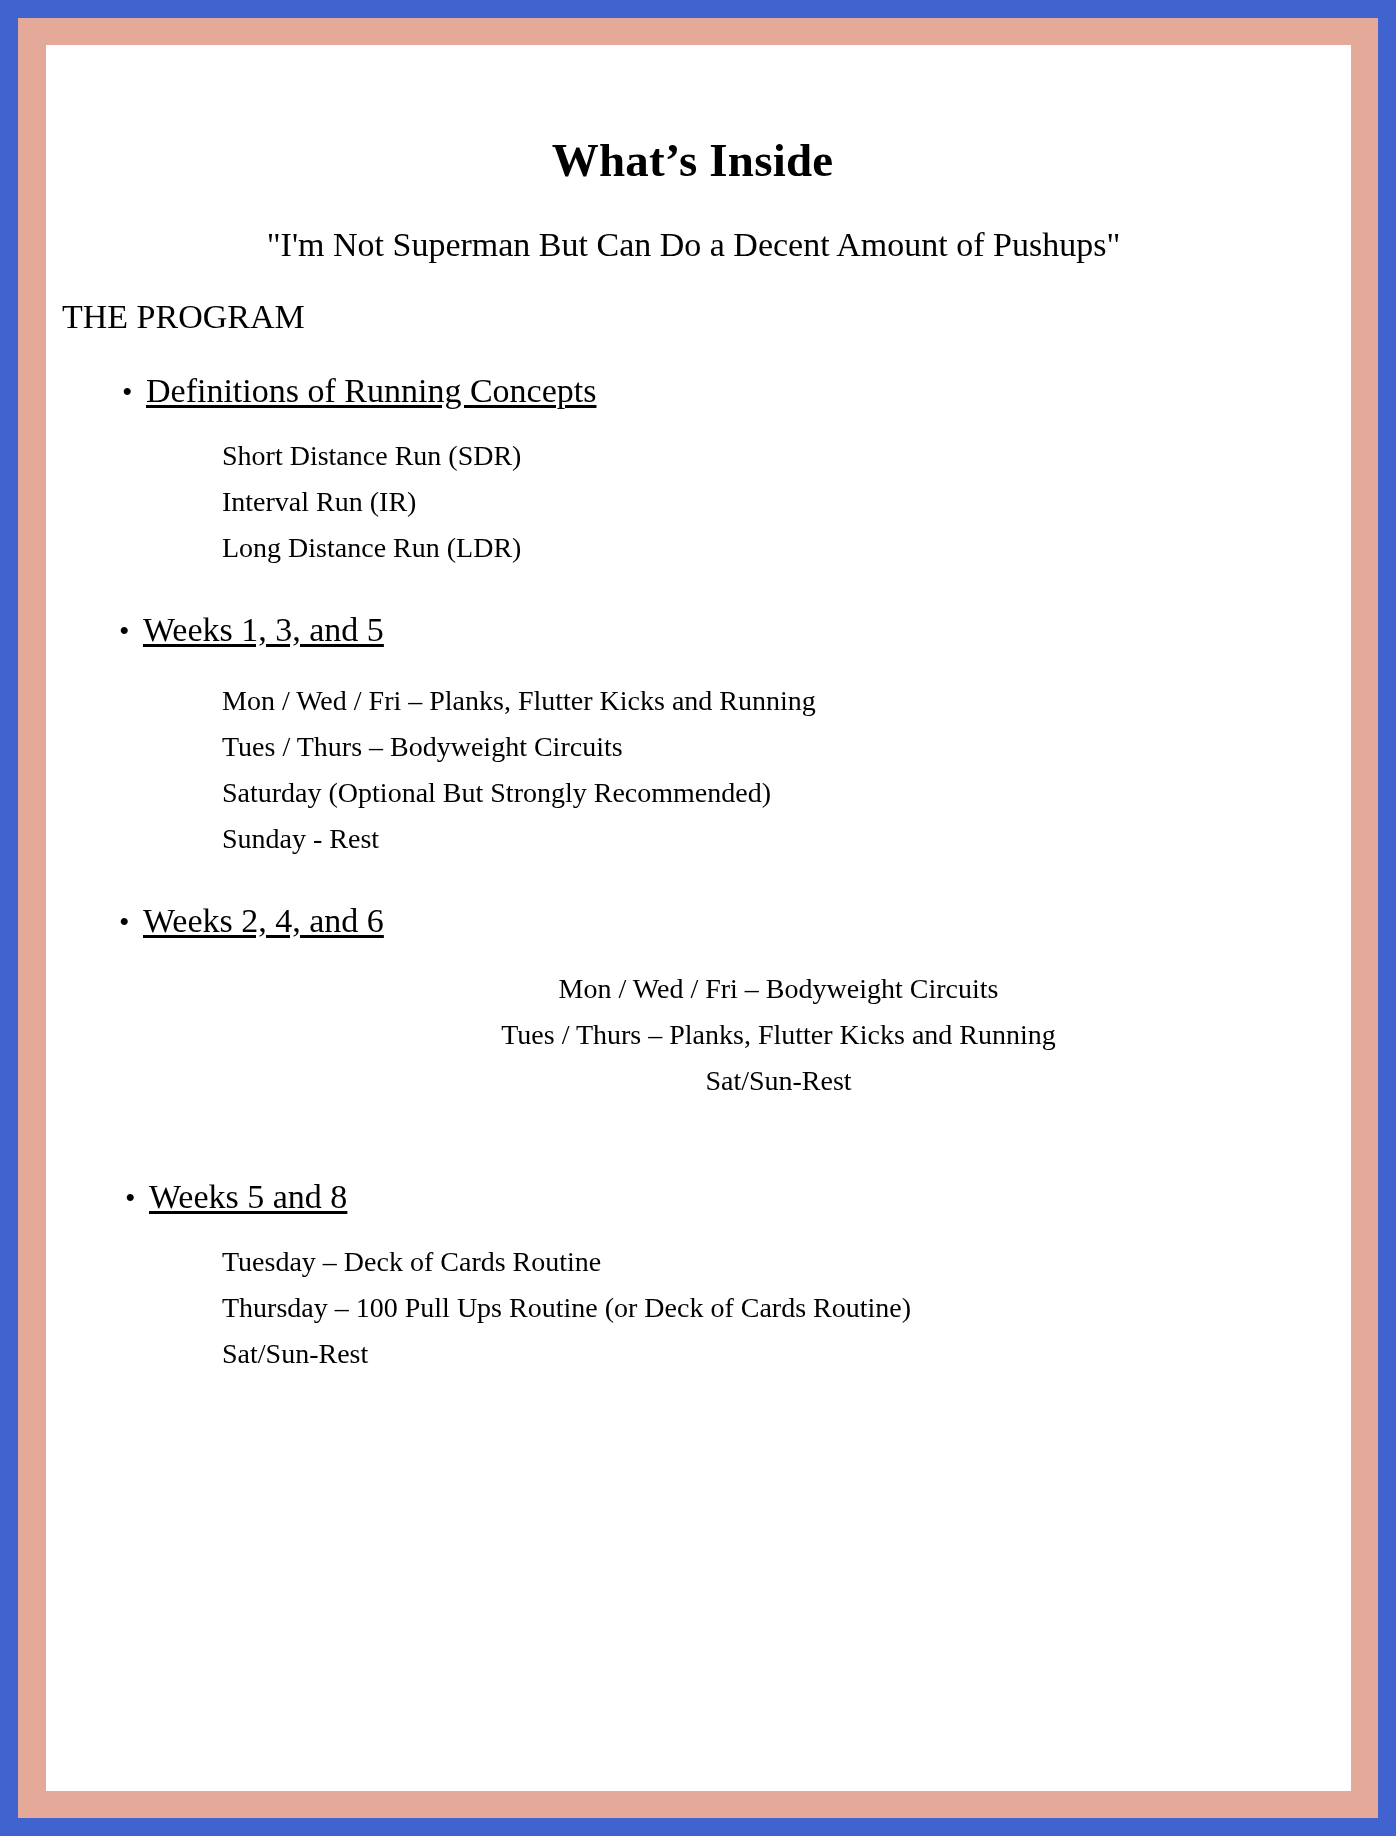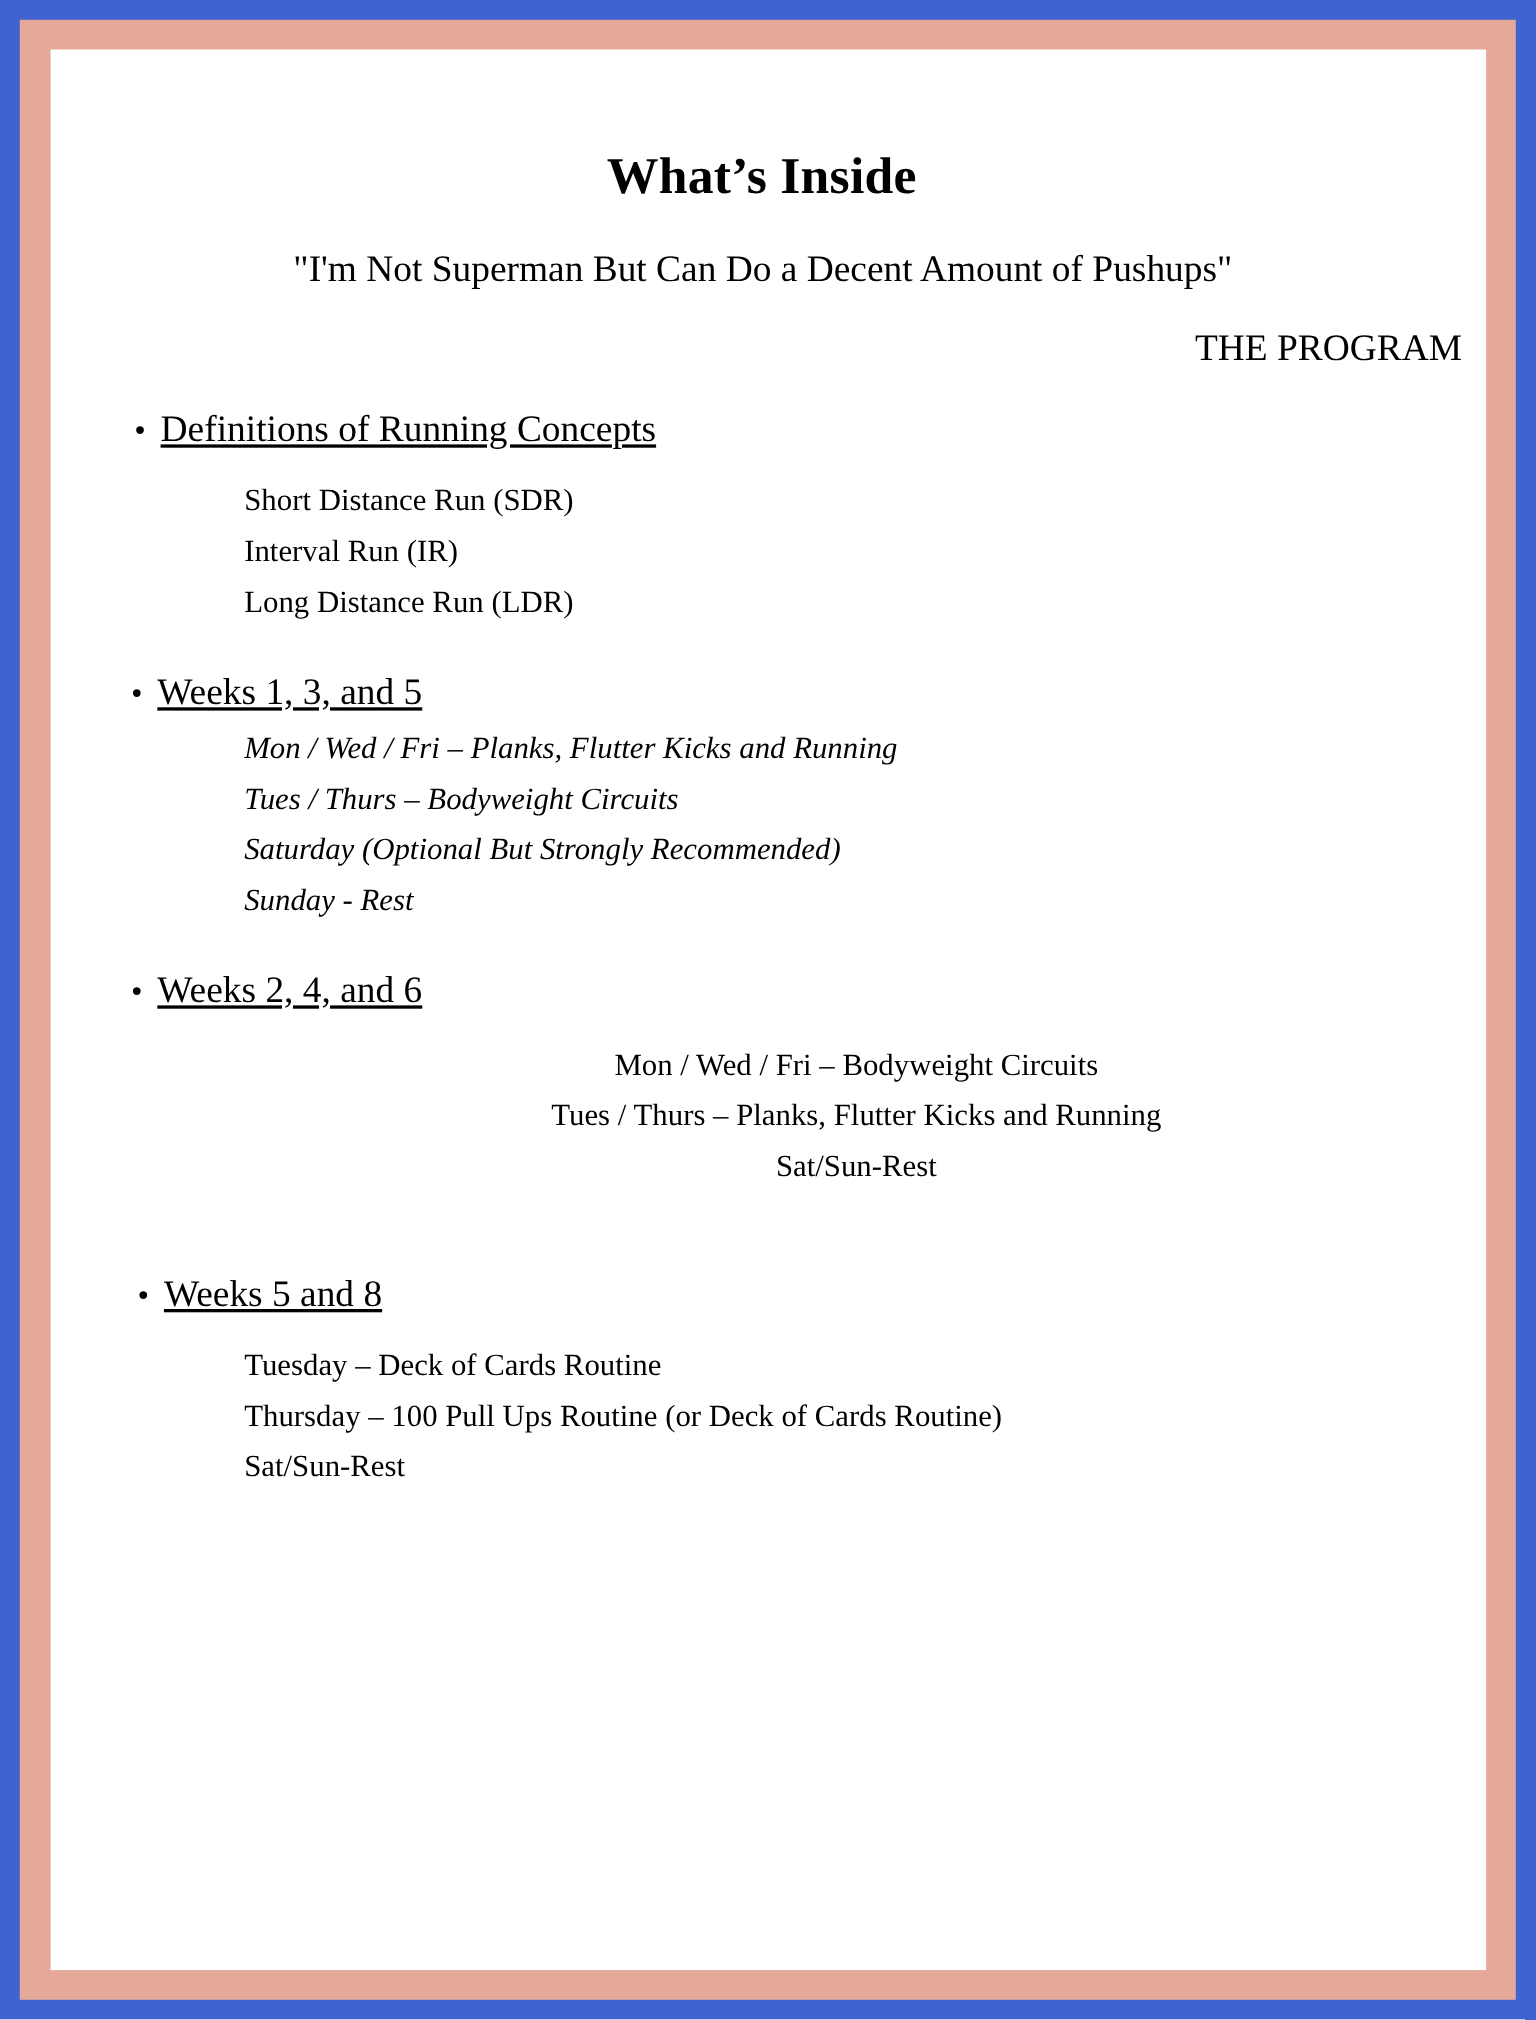--- a/index.html
+++ b/index.html
@@ -56,21 +56,21 @@
   }
   .doc-subtitle {
     text-align: center;
     font-size: 34px;
     line-height: 1.0;
     font-weight: normal;
     margin: 44px 0 0 0;
     padding-right: 10px;
   }
   .doc-program {
-    text-align: right;
+    text-align: left;
     font-size: 34px;
     line-height: 1.0;
     font-weight: normal;
     margin: 38px 0 0 0;
     padding-right: 6px;
   }
 
   
   .section {
     margin: 0;
@@ -101,21 +101,21 @@
     font-size: 28px;
     line-height: 46px;
     white-space: nowrap;
   }
 
   
   .sec-definitions   { margin-top: 40px; padding-left: 60px; }
   .sec-definitions .sub-list { margin-top: 25px; padding-left: 100px; }
 
   .sec-weeks135      { margin-top: 42px; padding-left: 57px; }
-  .sec-weeks135 .sub-list { margin-top: 11px; padding-left: 103px; font-style: italic; }
+  .sec-weeks135 .sub-list { margin-top: 31px; padding-left: 103px; }
 
   .sec-weeks246      { margin-top: 42px; padding-left: 57px; }
   .sec-weeks246 .sub-list { margin-top: 28px; padding-left: 103px; text-align: center; }
 
   .sec-weeks78       { margin-top: 76px; padding-left: 63px; }
   .sec-weeks78 .sub-list { margin-top: 25px; padding-left: 97px; }
 </style>
 </head>
 <body>
 

